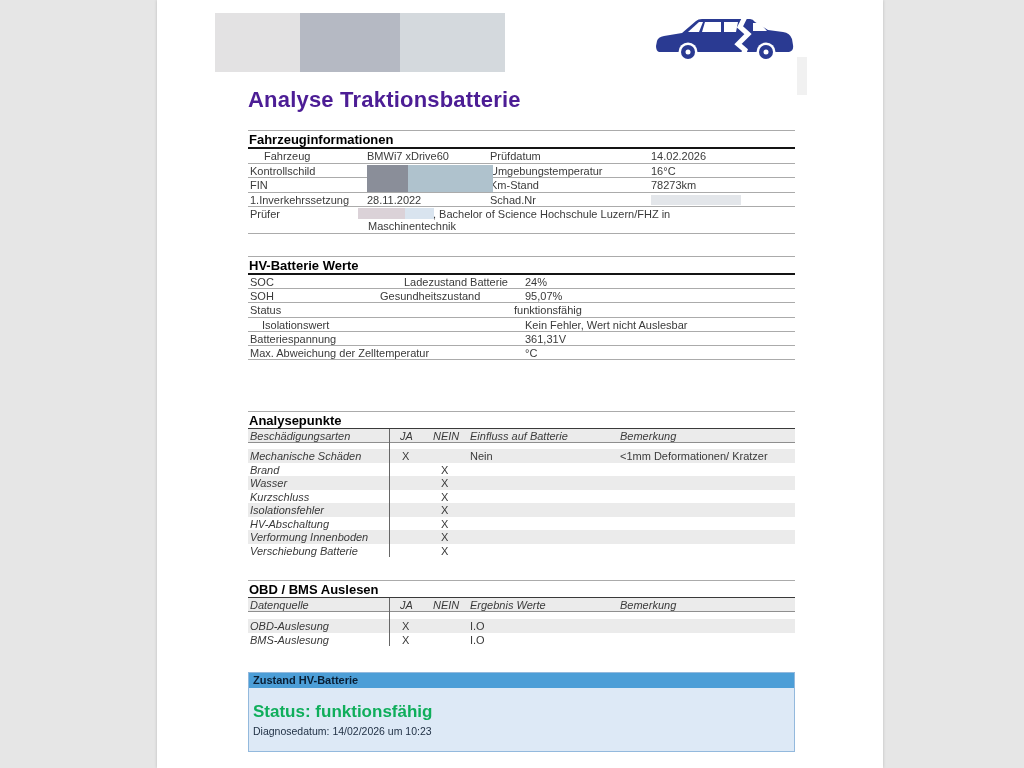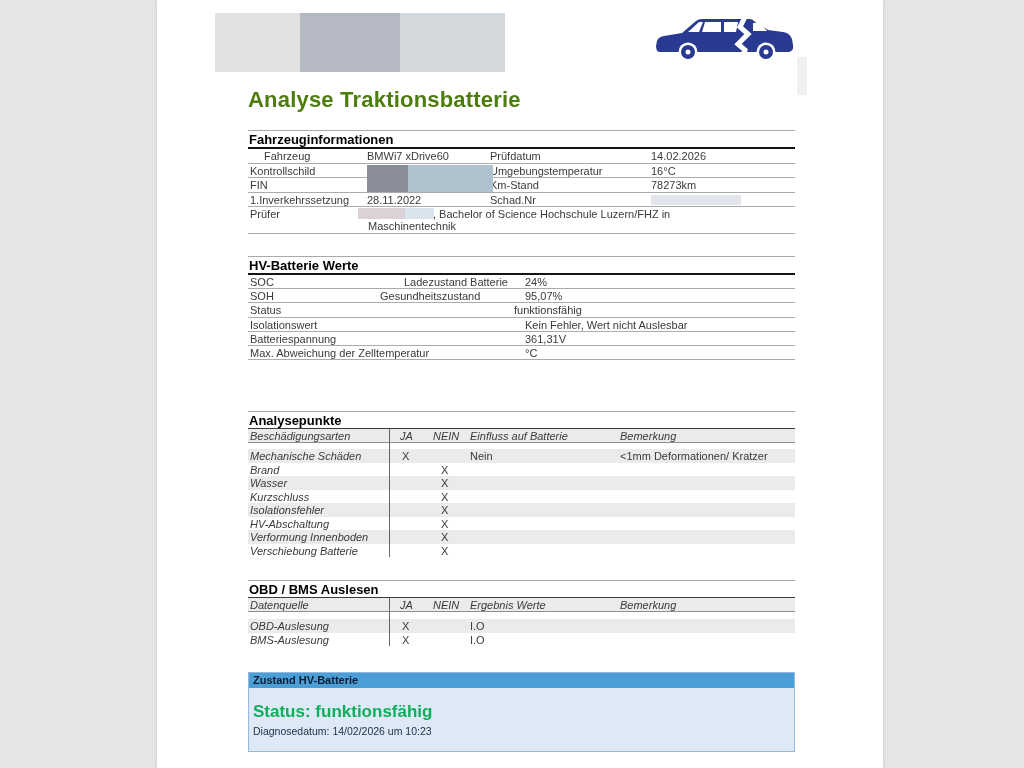--- a/index.html
+++ b/index.html
@@ -13,21 +13,21 @@
     position:absolute;left:157px;top:0;width:726px;height:768px;
     background:#FFFFFF;box-shadow:0 0 3px rgba(0,0,0,.18);
   }
   
   .blk{position:absolute;top:13px;height:59px}
   .blk1{left:58px;width:85px;background:#E3E2E3}
   .blk2{left:143px;width:100px;background:#B5B9C3}
   .blk3{left:243px;width:105px;background:#D4D9DD}
   .side-tab{position:absolute;left:640px;top:57px;width:10px;height:38px;background:#F1F1F1}
   .car{position:absolute;left:498px;top:11px;width:140px;height:52px}
-  .doc-title{position:absolute;left:91px;top:87px;font-size:22px;font-weight:bold;color:#4d7c0f;letter-spacing:.2px;white-space:nowrap}
+  .doc-title{position:absolute;left:91px;top:87px;font-size:22px;font-weight:bold;color:#4c1d95;letter-spacing:.2px;white-space:nowrap}
 
   .tbl{position:absolute;left:91px;width:547px}
   .sec-head{
     border-top:1px solid #ABABAB;border-bottom:2px solid #141414;
     font-size:13px;font-weight:bold;color:#000;height:15px;padding:1px 0 0 1px;white-space:nowrap;
   }
   .sec-head.gridhead{border-bottom:1.5px solid #3A3A3A}
   .vrow{position:relative;height:13.5px;border-bottom:1px solid #ABABAB;font-size:11px}
   .vrow-tall{height:26px}
   .hrow{position:relative;height:13.2px;border-bottom:1px solid #ABABAB;font-size:11px}
@@ -131,21 +131,21 @@
         <div class="hrow">
           <span class="gc" style="left: 2px;">SOH</span>
           <span class="gc" style="left: 132px;">Gesundheitszustand</span>
           <span class="gc" style="left: 277px;">95,07%</span>
         </div>
         <div class="hrow">
           <span class="gc" style="left: 2px;">Status</span>
           <span class="gc" style="left: 266px;">funktionsfähig</span>
         </div>
         <div class="hrow">
-          <span class="gc" style="left: 2px;">Isolationswert</span>
+          <span class="gc" style="left: 14px;">Isolationswert</span>
           <span class="gc" style="left: 277px;">Kein Fehler, Wert nicht Auslesbar</span>
         </div>
         <div class="hrow">
           <span class="gc" style="left: 2px;">Batteriespannung</span>
           <span class="gc" style="left: 277px;">361,31V</span>
         </div>
         <div class="hrow">
           <span class="gc" style="left: 2px;">Max. Abweichung der Zelltemperatur</span>
           <span class="gc" style="left: 277px;">°C</span>
         </div>

